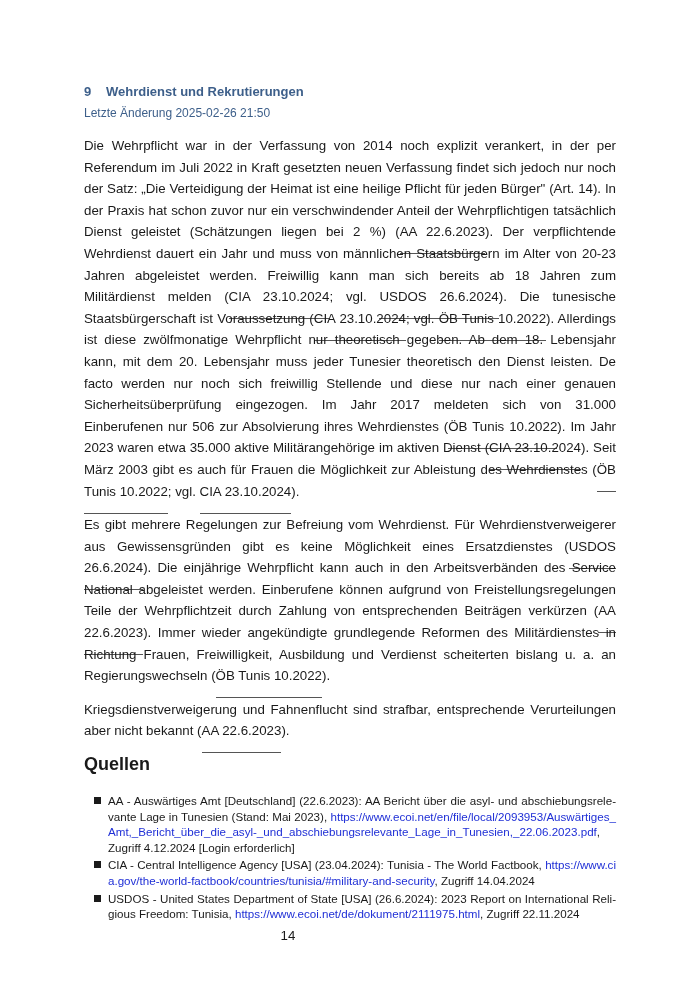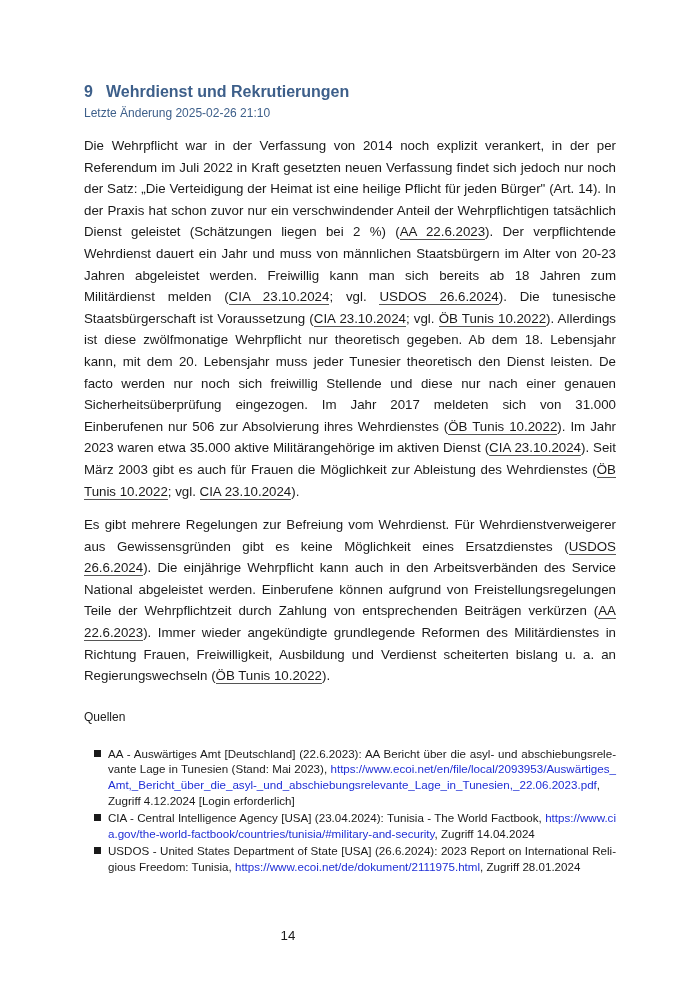--- a/index.html
+++ b/index.html
@@ -14,21 +14,21 @@
       font-family: "Liberation Sans", sans-serif;
       color: #1a1a1a;
     }
     .page {
       position: absolute;
       left: 84px;
       top: 82px;
       width: 532px;
     }
     .section-heading {
-      font-size: 16px;
+      font-size: 13px;
       font-weight: bold;
       color: #3d5f8a;
       margin: 0;
       line-height: 20px;
     }
     .section-heading .num {
       display: inline-block;
       width: 22px;
     }
     .last-change {
@@ -42,27 +42,28 @@
       line-height: 21.6px;
       text-align: justify;
       margin: 12px 0 0 0;
       color: #1a1a1a;
     }
     .para.first { margin-top: 13px; }
     .cite {
       color: #1a1a1a;
       text-decoration: none;
       border-bottom: 1.2px solid #555;
-      padding-bottom: 0px;
+      padding-bottom: 14px;
       cursor: pointer;
     }
     .sources-title {
-      font-size: 12px;
-      margin-top: 20px;
+      font-size: 18px;
+      margin-top: 12px;
       line-height: 21px;
+      font-weight: bold;
     }
     .sources {
       list-style: none;
       margin: 18px 0 0 10px;
       padding: 0;
       width: 522px;
     }
     .sources li {
       font-size: 11.6px;
       line-height: 15.6px;
@@ -93,36 +94,37 @@
       text-align: center;
       font-size: 13.3px;
       color: #1a1a1a;
     }
   </style>
 </head>
 <body>
 
 <div class="page">
   <h2 class="section-heading"><span class="num">9</span><span>Wehrdienst und Rekrutierungen</span></h2>
-  <div class="last-change">Letzte Änderung 2025-02-26 21:10</div>
+  <div class="last-change">Letzte Änderung 2025-02-26 21:50</div>
 
   <p class="para first">Die Wehrpflicht war in der Verfassung von 2014 noch explizit verankert, in der per Referendum im Juli 2022 in Kraft gesetzten neuen Verfassung findet sich jedoch nur noch der Satz: „Die Verteidigung der Heimat ist eine heilige Pflicht für jeden Bürger" (Art. 14). In der Praxis hat schon zuvor nur ein verschwindender Anteil der Wehrpflichtigen tatsächlich Dienst geleistet (Schätzungen liegen bei 2 %) (<a class="cite">AA 22.6.2023</a>). Der verpflichtende Wehrdienst dauert ein Jahr und muss von männlichen Staatsbürgern im Alter von 20-23 Jahren abgeleistet werden. Freiwillig kann man sich bereits ab 18 Jahren zum Militärdienst melden (<a class="cite">CIA 23.10.2024</a>; vgl. <a class="cite">USDOS 26.6.2024</a>). Die tunesische Staatsbürgerschaft ist Voraussetzung (<a class="cite">CIA 23.10.2024</a>; vgl. <a class="cite">ÖB Tunis 10.2022</a>). Allerdings ist diese zwölfmonatige Wehrpflicht nur theoretisch gegeben. Ab dem 18. Lebensjahr kann, mit dem 20. Lebensjahr muss jeder Tunesier theoretisch den Dienst leisten. De facto werden nur noch sich freiwillig Stellende und diese nur nach einer genauen Sicherheitsüberprüfung eingezogen. Im Jahr 2017 meldeten sich von 31.000 Einberufenen nur 506 zur Absolvierung ihres Wehrdienstes (<a class="cite">ÖB Tunis 10.2022</a>). Im Jahr 2023 waren etwa 35.000 aktive Militärangehörige im aktiven Dienst (<a class="cite">CIA 23.10.2024</a>). Seit März 2003 gibt es auch für Frauen die Möglichkeit zur Ableistung des Wehrdienstes (<a class="cite">ÖB Tunis 10.2022</a>; vgl. <a class="cite">CIA 23.10.2024</a>).</p>
   <p class="para">Es gibt mehrere Regelungen zur Befreiung vom Wehrdienst. Für Wehrdienstverweigerer aus Gewissensgründen gibt es keine Möglichkeit eines Ersatzdienstes (<a class="cite">USDOS 26.6.2024</a>). Die einjährige Wehrpflicht kann auch in den Arbeitsverbänden des Service National abgeleistet wer­den. Einberufene können aufgrund von Freistellungsregelungen Teile der Wehrpflichtzeit durch Zahlung von entsprechenden Beiträgen verkürzen (<a class="cite">AA 22.6.2023</a>). Immer wieder angekündigte grundlegende Reformen des Militärdienstes in Richtung Frauen, Freiwilligkeit, Ausbildung und Verdienst scheiterten bislang u. a. an Regierungswechseln (<a class="cite">ÖB Tunis 10.2022</a>).</p>
+  <p class="para">Kriegsdienstverweigerung und Fahnenflucht sind strafbar, entsprechende Verurteilungen aber nicht bekannt (<a class="cite">AA 22.6.2023</a>).</p>
 
   <div class="sources-title">Quellen</div>
 
   <ul class="sources">
     <li>
       <span class="bullet"></span>
       <span>AA - Auswärtiges Amt [Deutschland] (22.6.2023): AA Bericht über die asyl- und abschiebungsrele­vante Lage in Tunesien (Stand: Mai 2023), </span><a href="#">https://www.ecoi.net/en/file/local/2093953/Auswärtiges_Amt,_Bericht_über_die_asyl-_und_abschiebungsrelevante_Lage_in_Tunesien,_22.06.2023.pdf</a><span>, Zugriff 4.12.2024 [Login erforderlich]</span>
     </li>
     <li>
       <span class="bullet"></span>
       <span>CIA - Central Intelligence Agency [USA] (23.04.2024): Tunisia - The World Factbook, </span><a href="#">https://www.cia.gov/the-world-factbook/countries/tunisia/#military-and-security</a><span>, Zugriff 14.04.2024</span>
     </li>
     <li>
       <span class="bullet"></span>
-      <span>USDOS - United States Department of State [USA] (26.6.2024): 2023 Report on International Reli­gious Freedom: Tunisia, </span><a href="#">https://www.ecoi.net/de/dokument/2111975.html</a><span>, Zugriff 28.01.2024</span>
+      <span>USDOS - United States Department of State [USA] (26.6.2024): 2023 Report on International Reli­gious Freedom: Tunisia, </span><a href="#">https://www.ecoi.net/de/dokument/2111975.html</a><span>, Zugriff 22.11.2024</span>
     </li>
   </ul>
 </div>
 
 <div class="page-number">14</div>
 
 </body></html>

